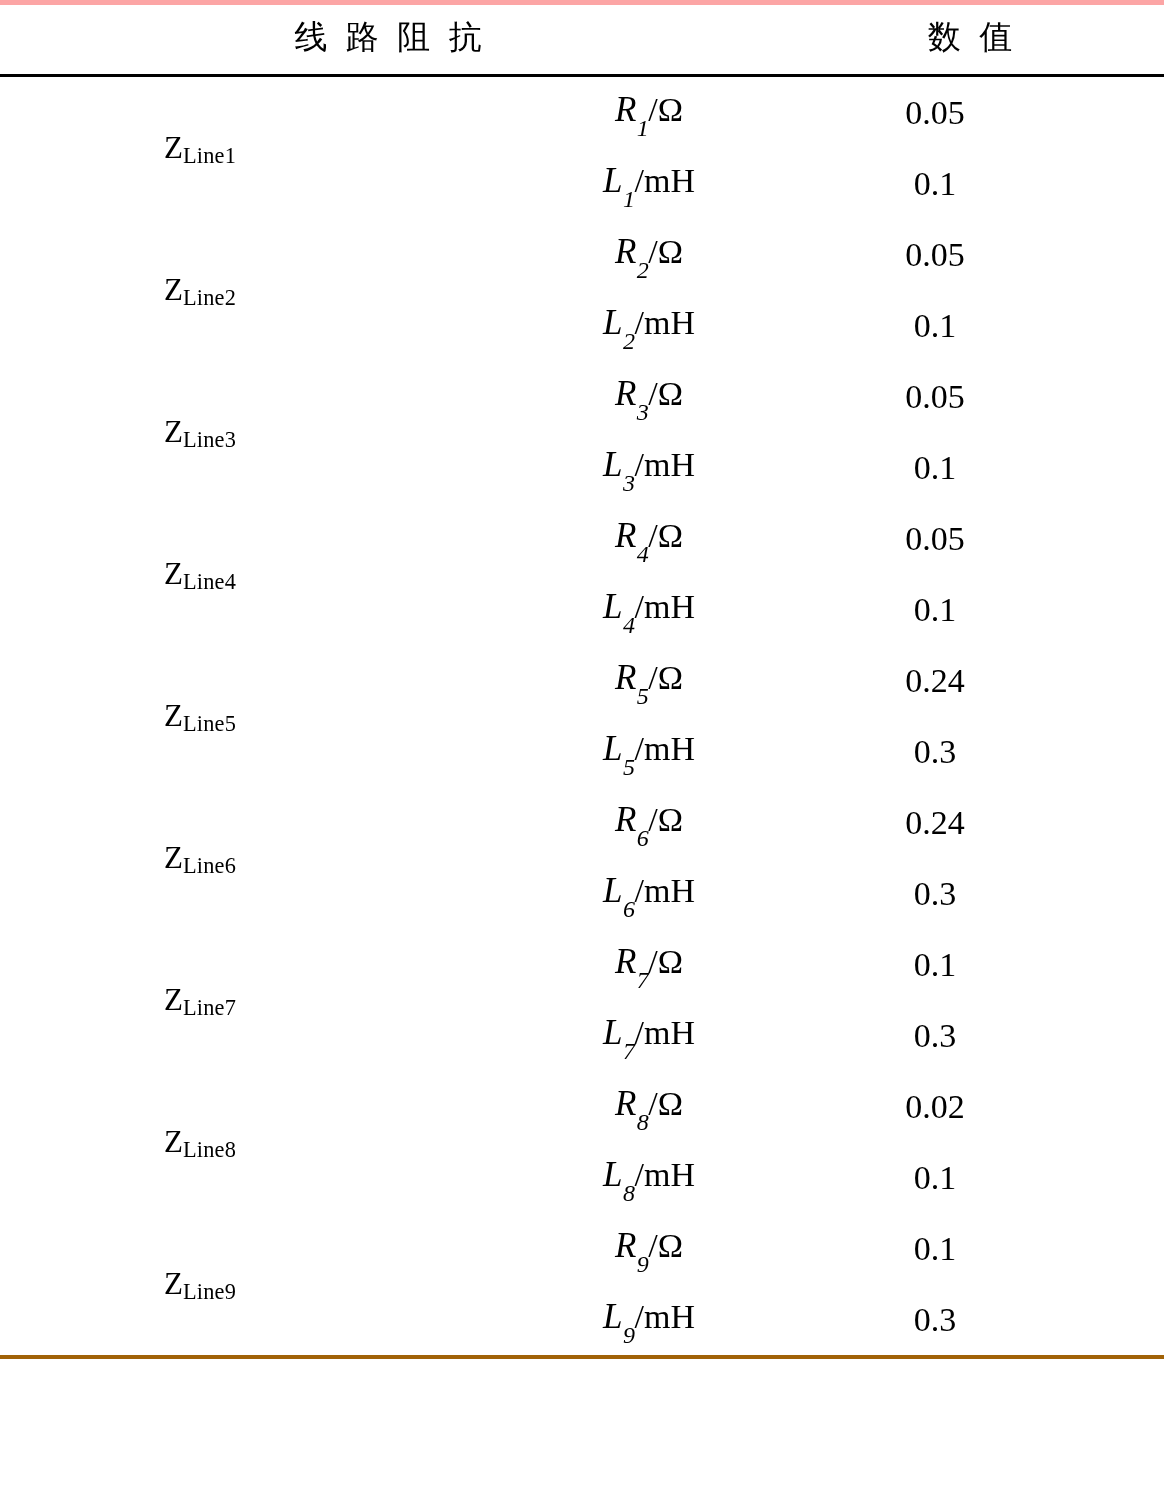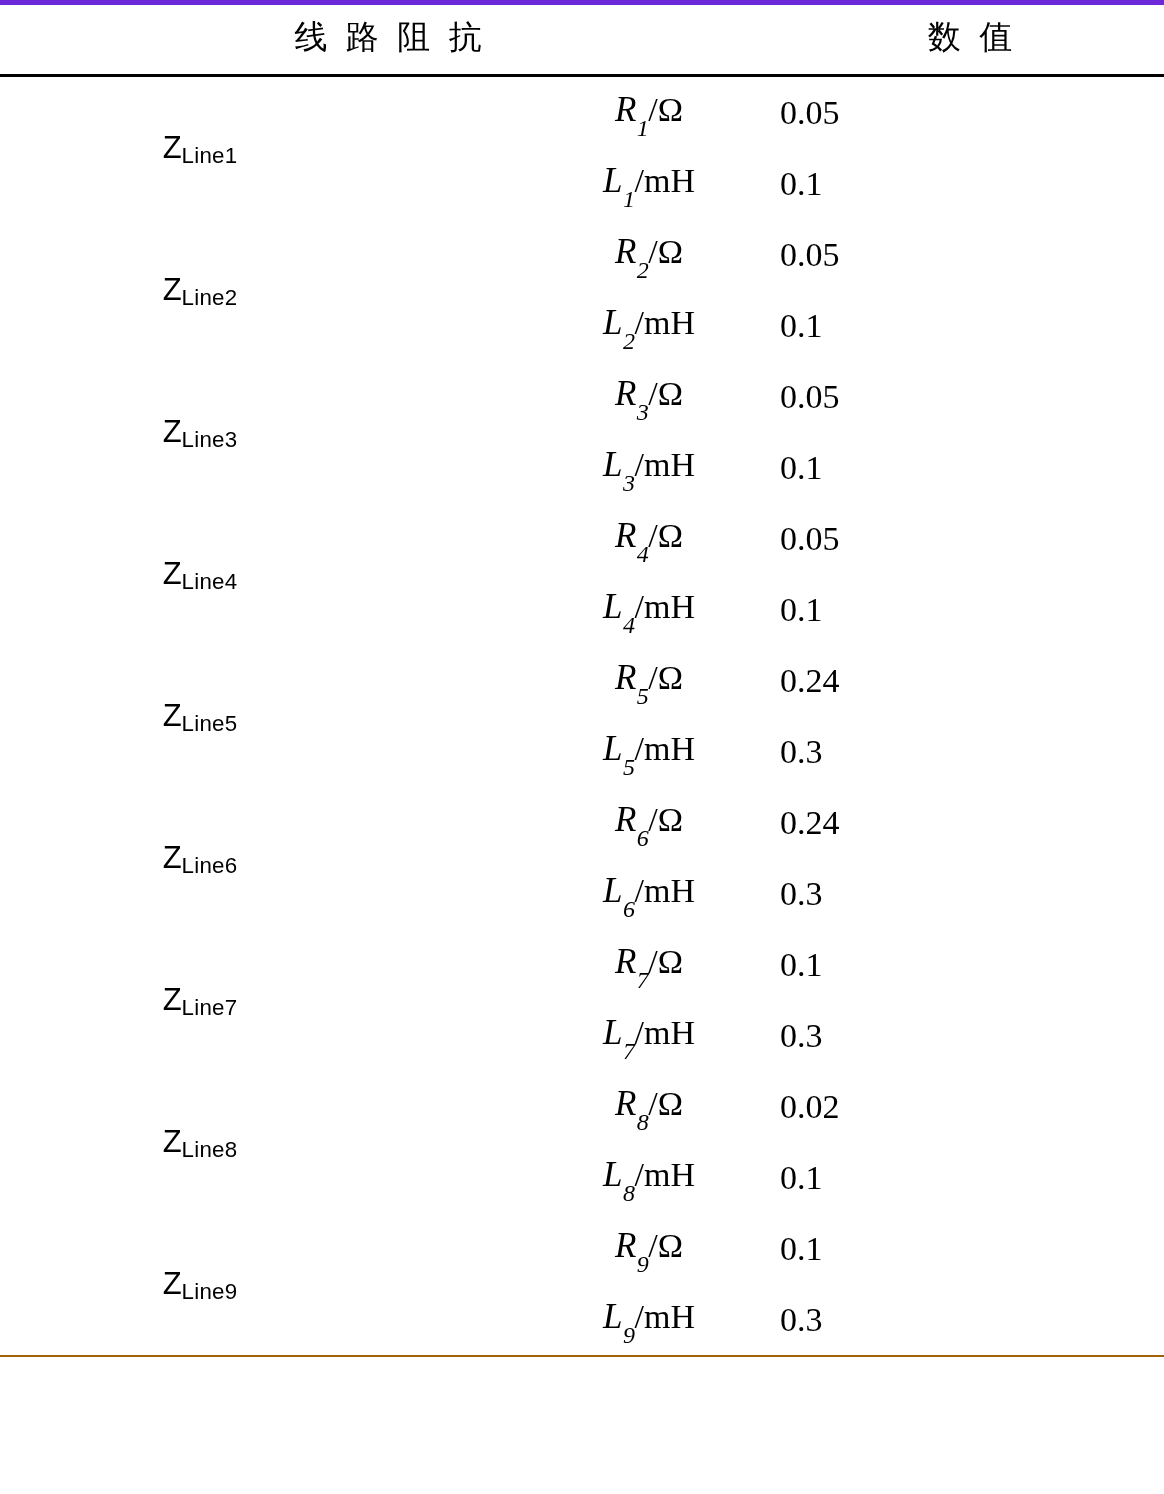--- a/index.html
+++ b/index.html
@@ -22,27 +22,27 @@
   table.param-table {
     width: 1164px;
     border-collapse: collapse;
     table-layout: fixed;
   }
   table.param-table col.c-group { width: 400px; }
   table.param-table col.c-symbol { width: 380px; }
   table.param-table col.c-value  { width: 384px; }
 
   .rule-top {
-    border-top: 5px solid #6d28d9;
+    border-top: 5px solid #fca5a5;
   }
   .rule-head {
     border-bottom: 3px solid #000;
   }
   .rule-bottom {
-    border-bottom: 2px solid #a16207;
+    border-bottom: 4px solid #a16207;
   }
 
   thead th {
     font-weight: normal;
     font-size: 33px;
     padding: 10px 0 14px 0;
     text-align: center;
     letter-spacing: 0.12em;
     font-family: "DejaVu Sans", sans-serif;
   }
@@ -54,21 +54,21 @@
     font-size: 33px;
     text-align: center;
     vertical-align: middle;
     padding: 0;
     height: 71px;
   }
   td.group-cell {
     font-size: 31px;
     vertical-align: middle;
     white-space: nowrap;
-    font-family: Liberation Sans, sans-serif;
+    font-family: Liberation Serif, serif;
   }
   td.group-cell .zsub {
     font-size: 0.72em;
     vertical-align: baseline;
     position: relative;
     top: 0.22em;
     letter-spacing: 0.01em;
   }
   td.symbol-cell {
     text-align: center;
@@ -86,21 +86,21 @@
     position: relative;
     top: 0.30em;
     left: 0.02em;
   }
   .sym-unit {
     font-style: normal;
     font-size: 34px;
   }
   td.value-cell {
     font-size: 34px;
-    text-align: left;
+    text-align: center;
     padding-right: 74px;
   }
 </style>
 </head>
 <body>
 
 <div class="table-wrap">
   <table class="param-table">
     <colgroup>
       <col class="c-group">

